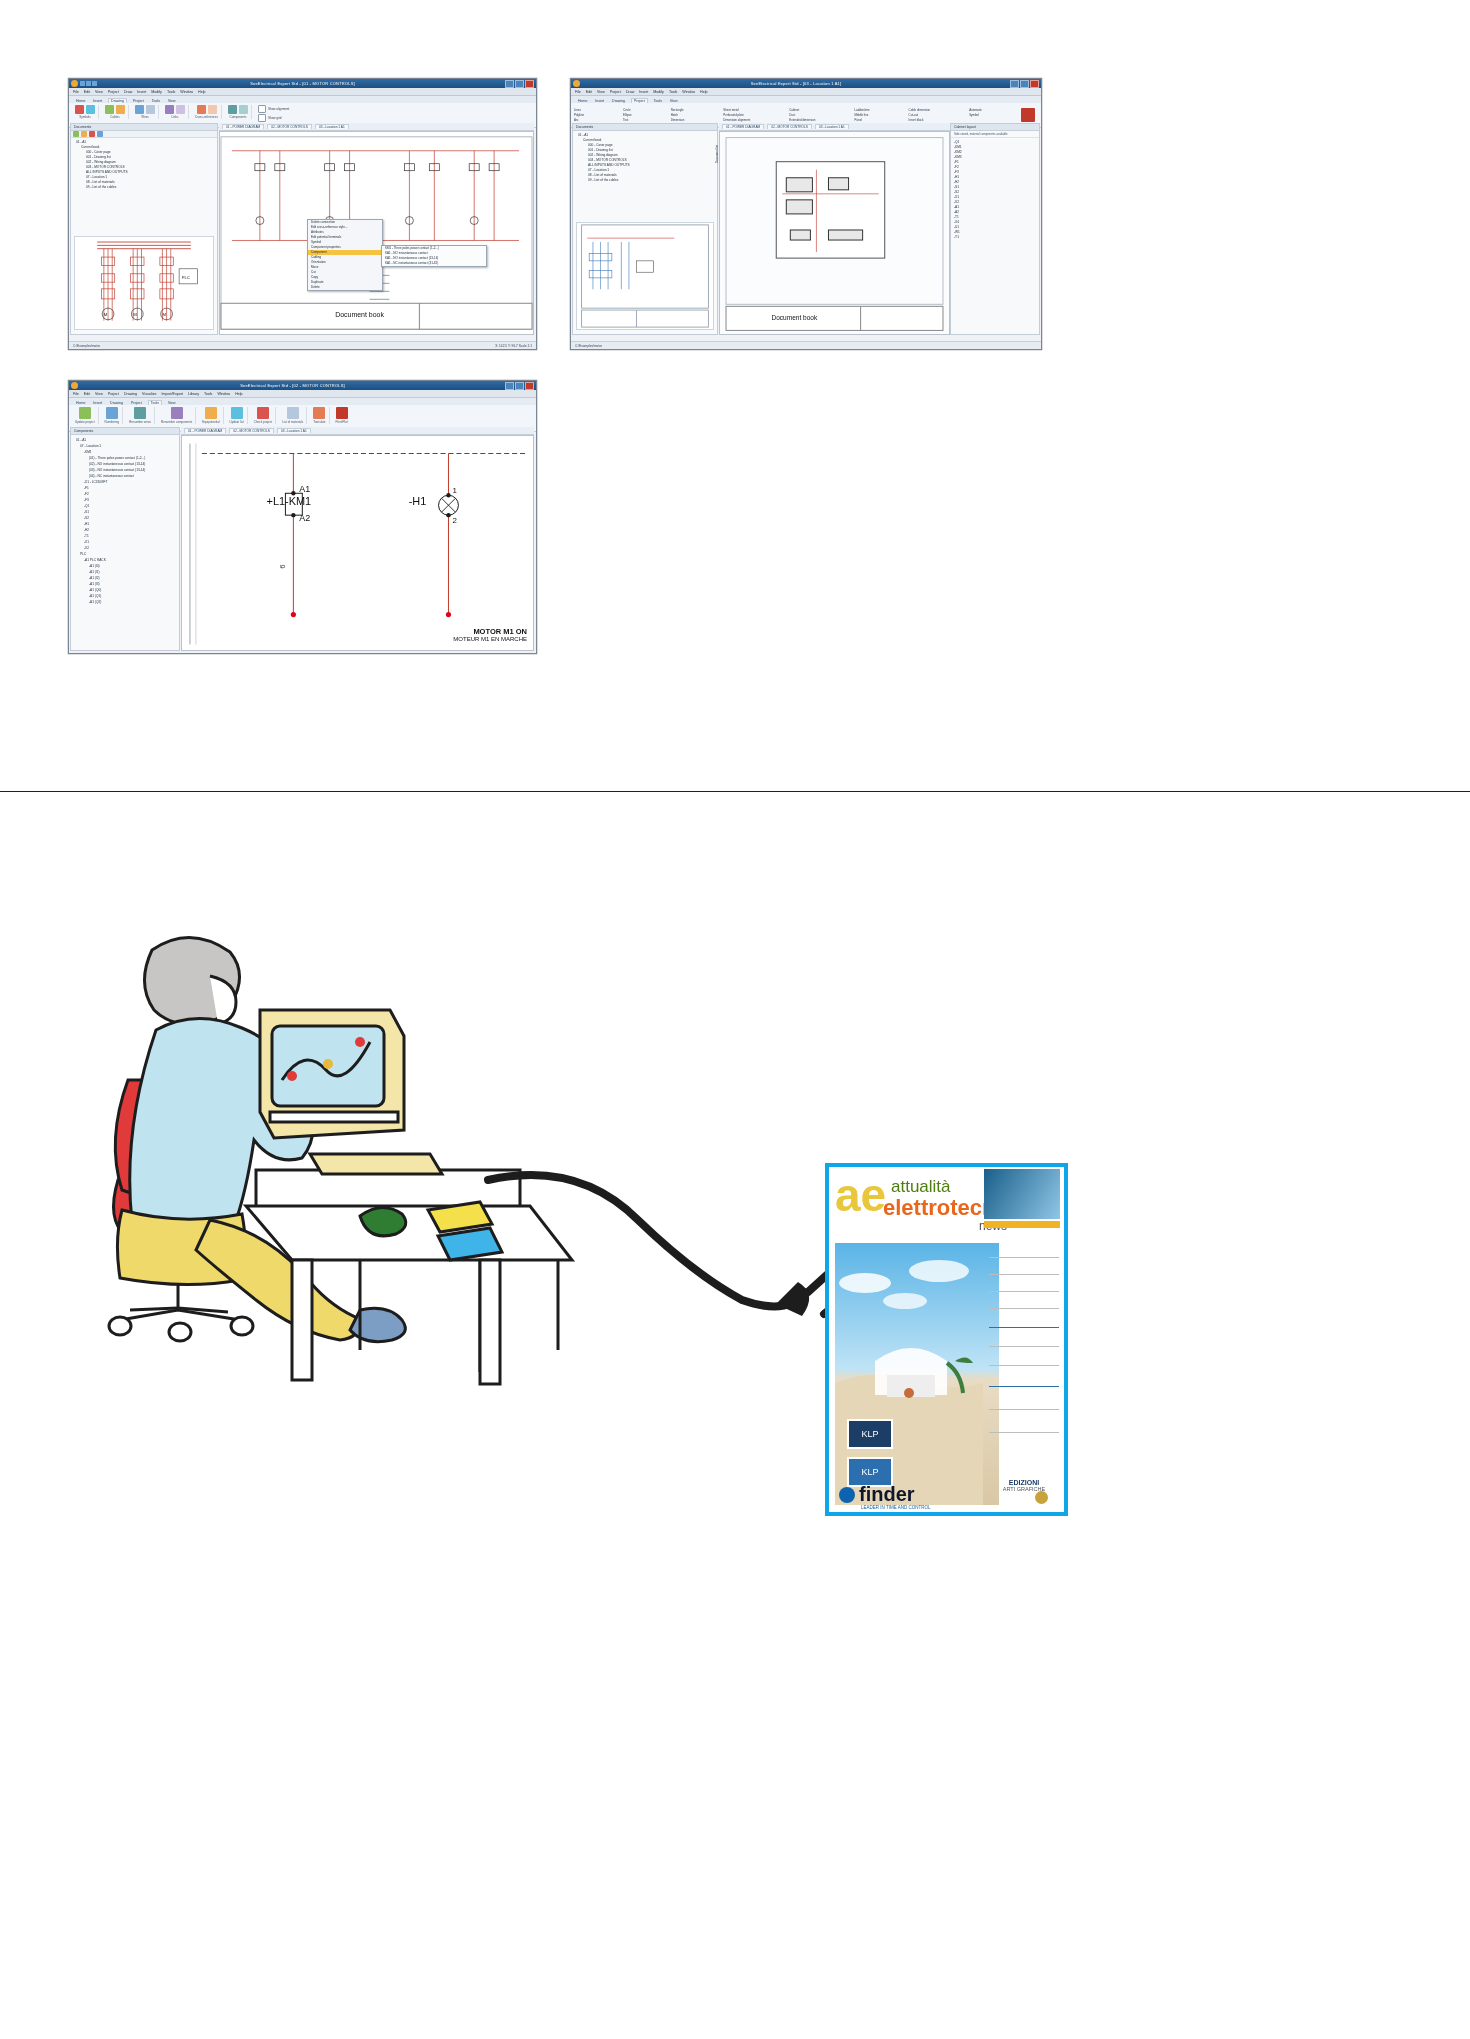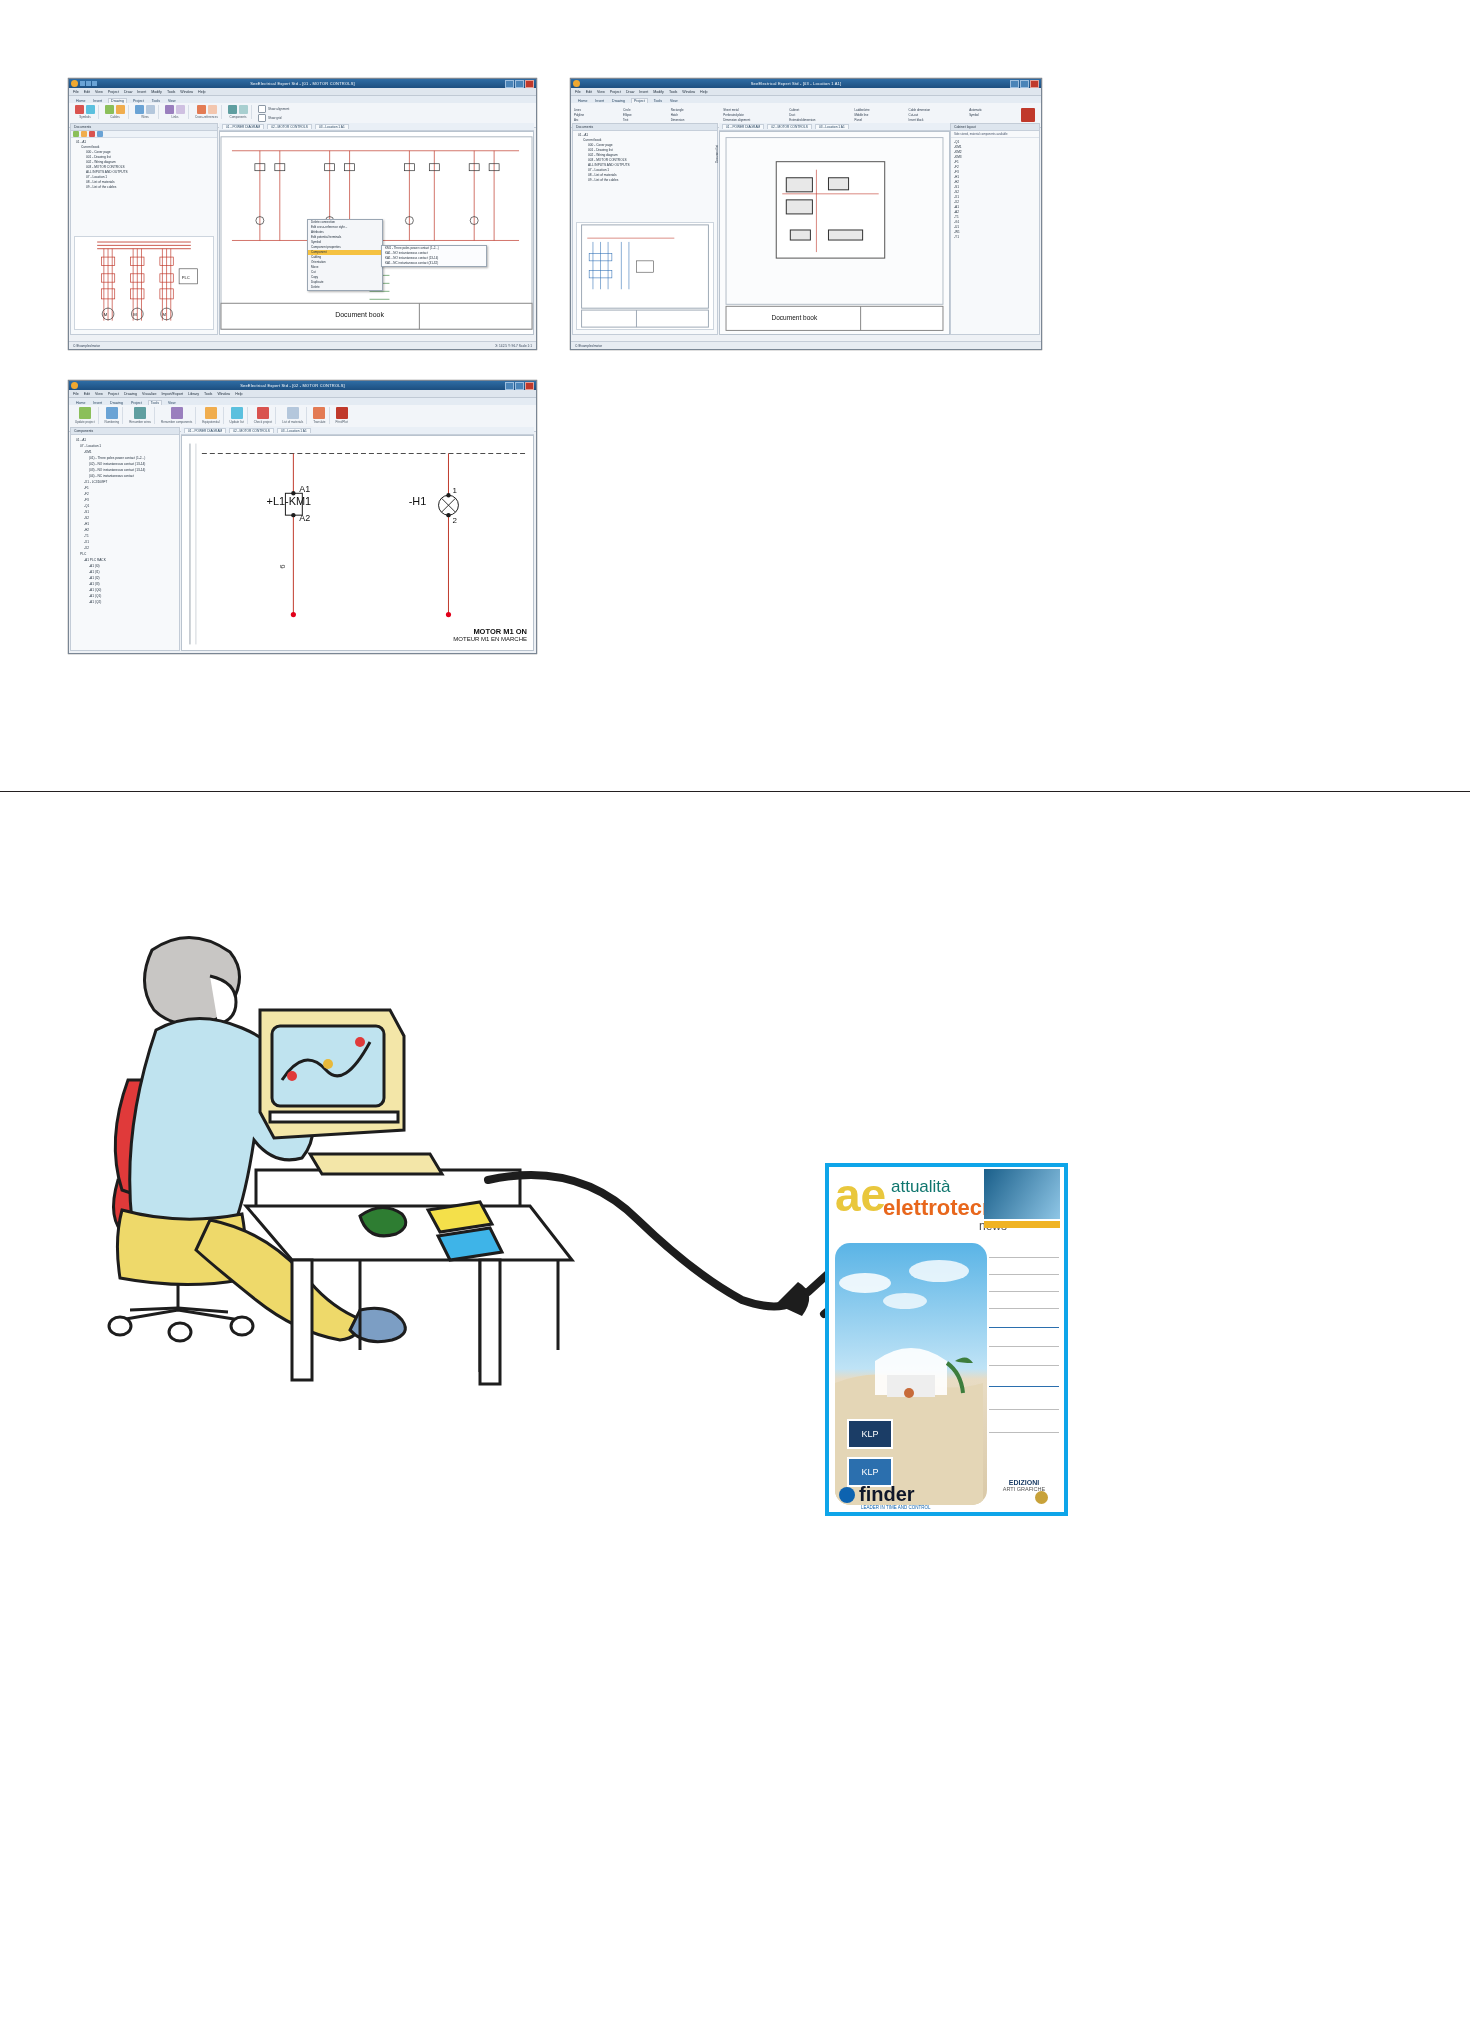--- a/index.html
+++ b/index.html
@@ -666,28 +666,28 @@
     <path d="M428 300 q90 -20 150 40 q56 54 104 80 q46 16 62 -8" stroke="#1d1d1d" stroke-width="8" fill="none" stroke-linecap="round"></path>
     <path d="M742 436 q16 -22 -4 -34 l-22 22 z" fill="#1d1d1d"></path>
     <path d="M748 412 l22 -20 M764 434 l22 -18" stroke="#1d1d1d" stroke-width="8" stroke-linecap="round"></path>
   </svg>
 </div>
 
 <div class="mag" style="left:825px;top:1163px;width:235px;height:345px;">
 
   <div style="position:absolute;left:0;top:0;width:235px;height:72px;background:#fff;">
     <div style="position:absolute;left:6px;top:6px;font-size:46px;color:#e9c73d;font-family:'Liberation Sans',sans-serif;line-height:44px;font-weight:bold;">ae</div>
-    <div style="position:absolute;left:62px;top:10px;font-size:17px;color:#0f766e;">attualità</div>
+    <div style="position:absolute;left:62px;top:10px;font-size:17px;color:#4d7c0f;">attualità</div>
     <div style="position:absolute;left:54px;top:28px;font-size:22px;font-weight:bold;color:#e8671c;">elettrotecnica</div>
     <div style="position:absolute;left:150px;top:52px;font-size:12px;color:#4a4a4a;">news</div>
     <div style="position:absolute;left:155px;top:2px;width:76px;height:50px;background:linear-gradient(120deg,#1a5f8a,#8fc6e6);"></div>
     <div style="position:absolute;left:155px;top:54px;width:76px;height:7px;background:#f0b323;"></div>
   </div>
 
-  <div style="position:absolute;left:6px;top:76px;width:152px;height:262px;background:linear-gradient(#5ab4e6 0%,#bfe3f6 48%,#e8dcc4 52%,#d9c8a6 100%);overflow:hidden;border-radius:15px;">
+  <div style="position:absolute;left:6px;top:76px;width:164px;height:262px;background:linear-gradient(#5ab4e6 0%,#bfe3f6 48%,#e8dcc4 52%,#d9c8a6 100%);overflow:hidden;">
     <svg viewBox="0 0 148 262" width="148" height="262">
       <ellipse cx="30" cy="40" rx="26" ry="10" fill="#ffffff" opacity=".85"></ellipse>
       <ellipse cx="104" cy="28" rx="30" ry="11" fill="#ffffff" opacity=".8"></ellipse>
       <ellipse cx="70" cy="58" rx="22" ry="8" fill="#ffffff" opacity=".75"></ellipse>
       <path d="M0 140 q40 -16 80 -2 q34 12 68 2 L148 262 L0 262 z" fill="#e4d6b6"></path>
       <path d="M40 118 q36 -26 72 0 l0 34 l-72 0 z" fill="#ffffff" opacity=".9"></path>
       <rect x="52" y="132" width="48" height="22" fill="#eee"></rect>
       <path d="M112 120 q14 10 16 30" stroke="#3d7d3d" stroke-width="4" fill="none"></path>
       <path d="M120 118 q12 -8 18 2 q-12 0 -18 -2z" fill="#3d7d3d"></path>
       <circle cx="74" cy="150" r="5" fill="#c76b3a"></circle>

